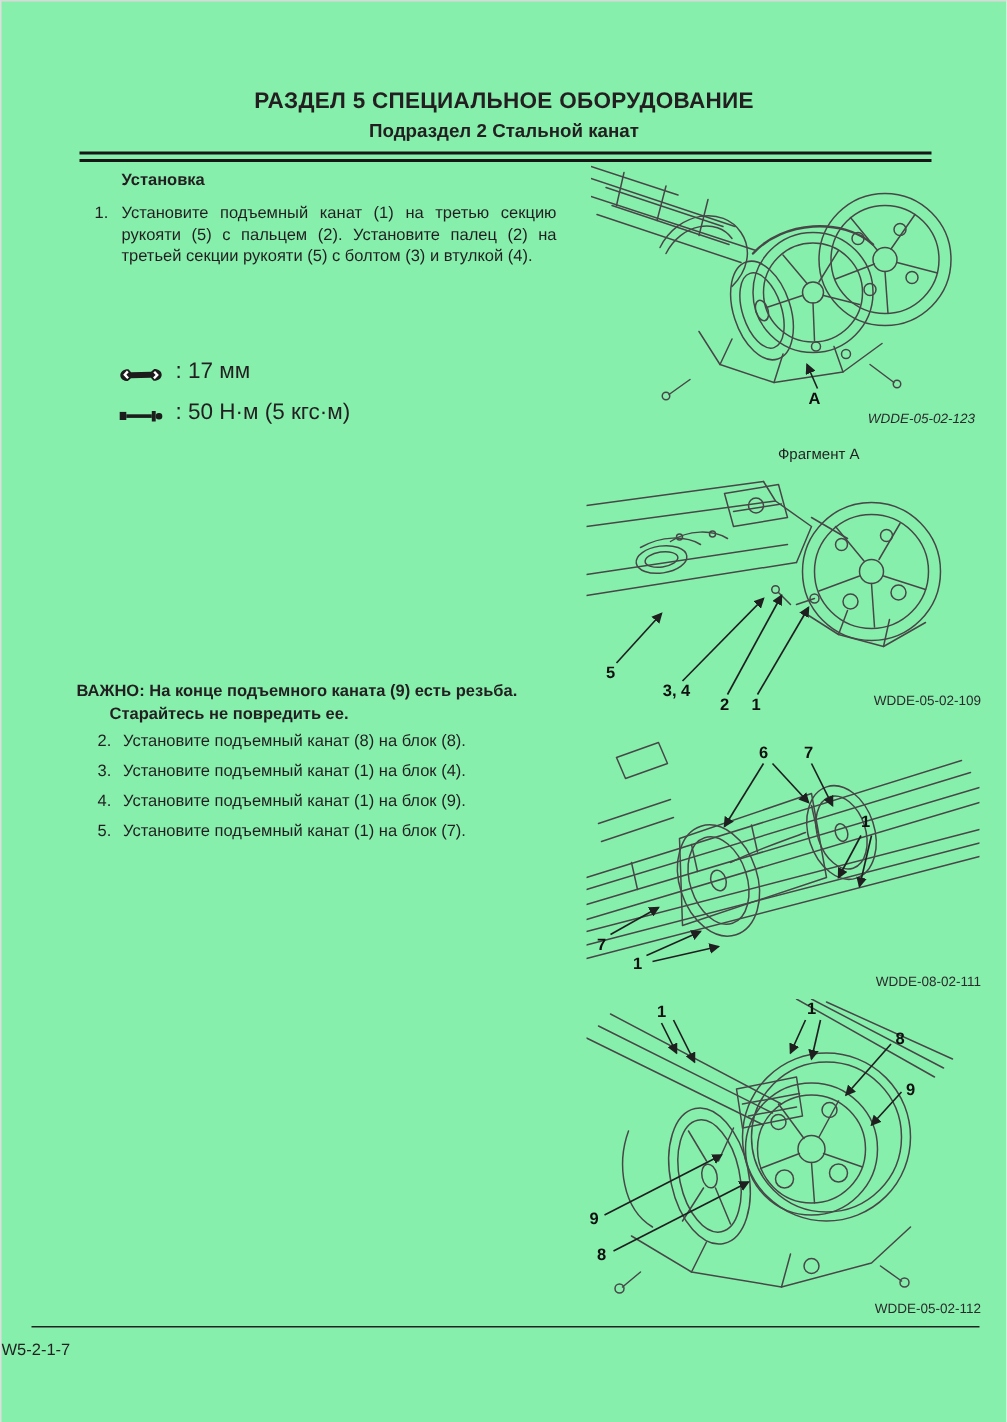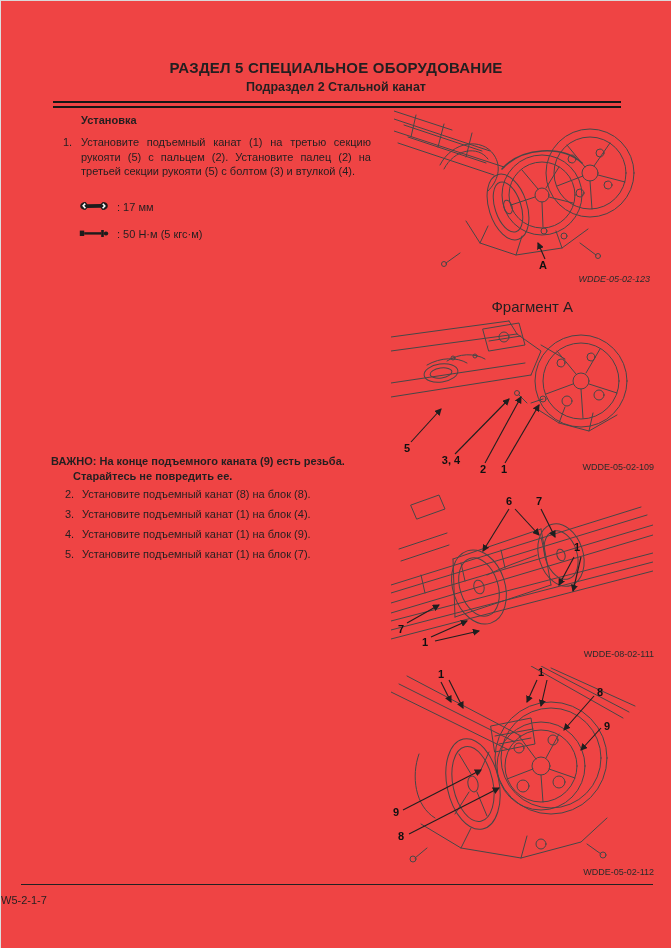--- a/index.html
+++ b/index.html
@@ -1,38 +1,38 @@
 <!DOCTYPE html>
 <html><head>
 <meta charset="utf-8">
 <style>
   html,body{margin:0;padding:0;background:#ffffff;}
   .page{
-    position:relative;width:671px;height:948px;background:#ef4444;
+    position:relative;width:671px;height:948px;background:#86efac;
     font-family:"Liberation Sans",sans-serif;color:#231f20;
     border-top:1px solid #d9d9d9;border-left:1px solid #dedede;
     box-sizing:border-box;overflow:hidden;
   }
   .abs{position:absolute;}
   .title{top:58px;left:0;width:100%;text-align:center;font-size:15px;font-weight:bold;letter-spacing:.2px;}
   .subtitle{top:79px;left:0;width:100%;text-align:center;font-size:12.5px;font-weight:bold;}
   .rule-double{top:100px;left:52px;width:568px;height:6.5px;box-sizing:border-box;
     border-top:2.4px solid #161616;border-bottom:2.4px solid #161616;}
   .h-install{top:113px;left:63px;font-size:11px;font-weight:bold;margin-left:17px;}
   .step1{top:134px;left:62px;width:308px;font-size:11px;line-height:14.6px;display:flex;}
   .step1 .num{width:18px;flex:none;}
   .step1 .body{flex:1;text-align:justify;}
-  .spec{left:78px;display:flex;align-items:flex-start;gap:7px;font-size:11px;height:13px;}
+  .spec{left:78px;display:flex;align-items:flex-end;gap:7px;font-size:15px;height:13px;margin-top:42px;}
   .spec svg{display:block;}
   .note{top:453px;left:50px;width:320px;font-size:11px;font-weight:bold;line-height:15px;
     padding-left:22px;text-indent:-22px;}
   .steps{top:487px;left:64px;font-size:11px;width:310px;}
   .step-row{display:flex;line-height:13px;margin-bottom:7px;}
   .step-row .num{width:17px;flex:none;}
-  .fig-caption{top:297px;left:390px;width:262px;font-size:15px;text-align:right;
+  .fig-caption{top:297px;left:390px;width:262px;font-size:10px;text-align:right;
     padding-right:80px;box-sizing:border-box;}
   .fig-code{font-size:9px;text-align:right;color:#2b2b2b;width:200px;}
   .footer-rule{top:883px;left:20px;width:632px;border-top:1.7px solid #222;}
   .footer-text{top:893px;left:0;width:100%;text-align:left;font-size:11px;}
   svg .ln{stroke:#474747;stroke-width:1;fill:none;stroke-linecap:round;stroke-linejoin:round;}
   svg .lw{stroke-width:1.6;}
   svg .ldr{stroke:#1f1f1f;stroke-width:1.1;fill:none;}
   svg .lbl{font-family:"Liberation Sans",sans-serif;font-weight:bold;font-size:11px;fill:#101010;}
 </style>
 </head>

